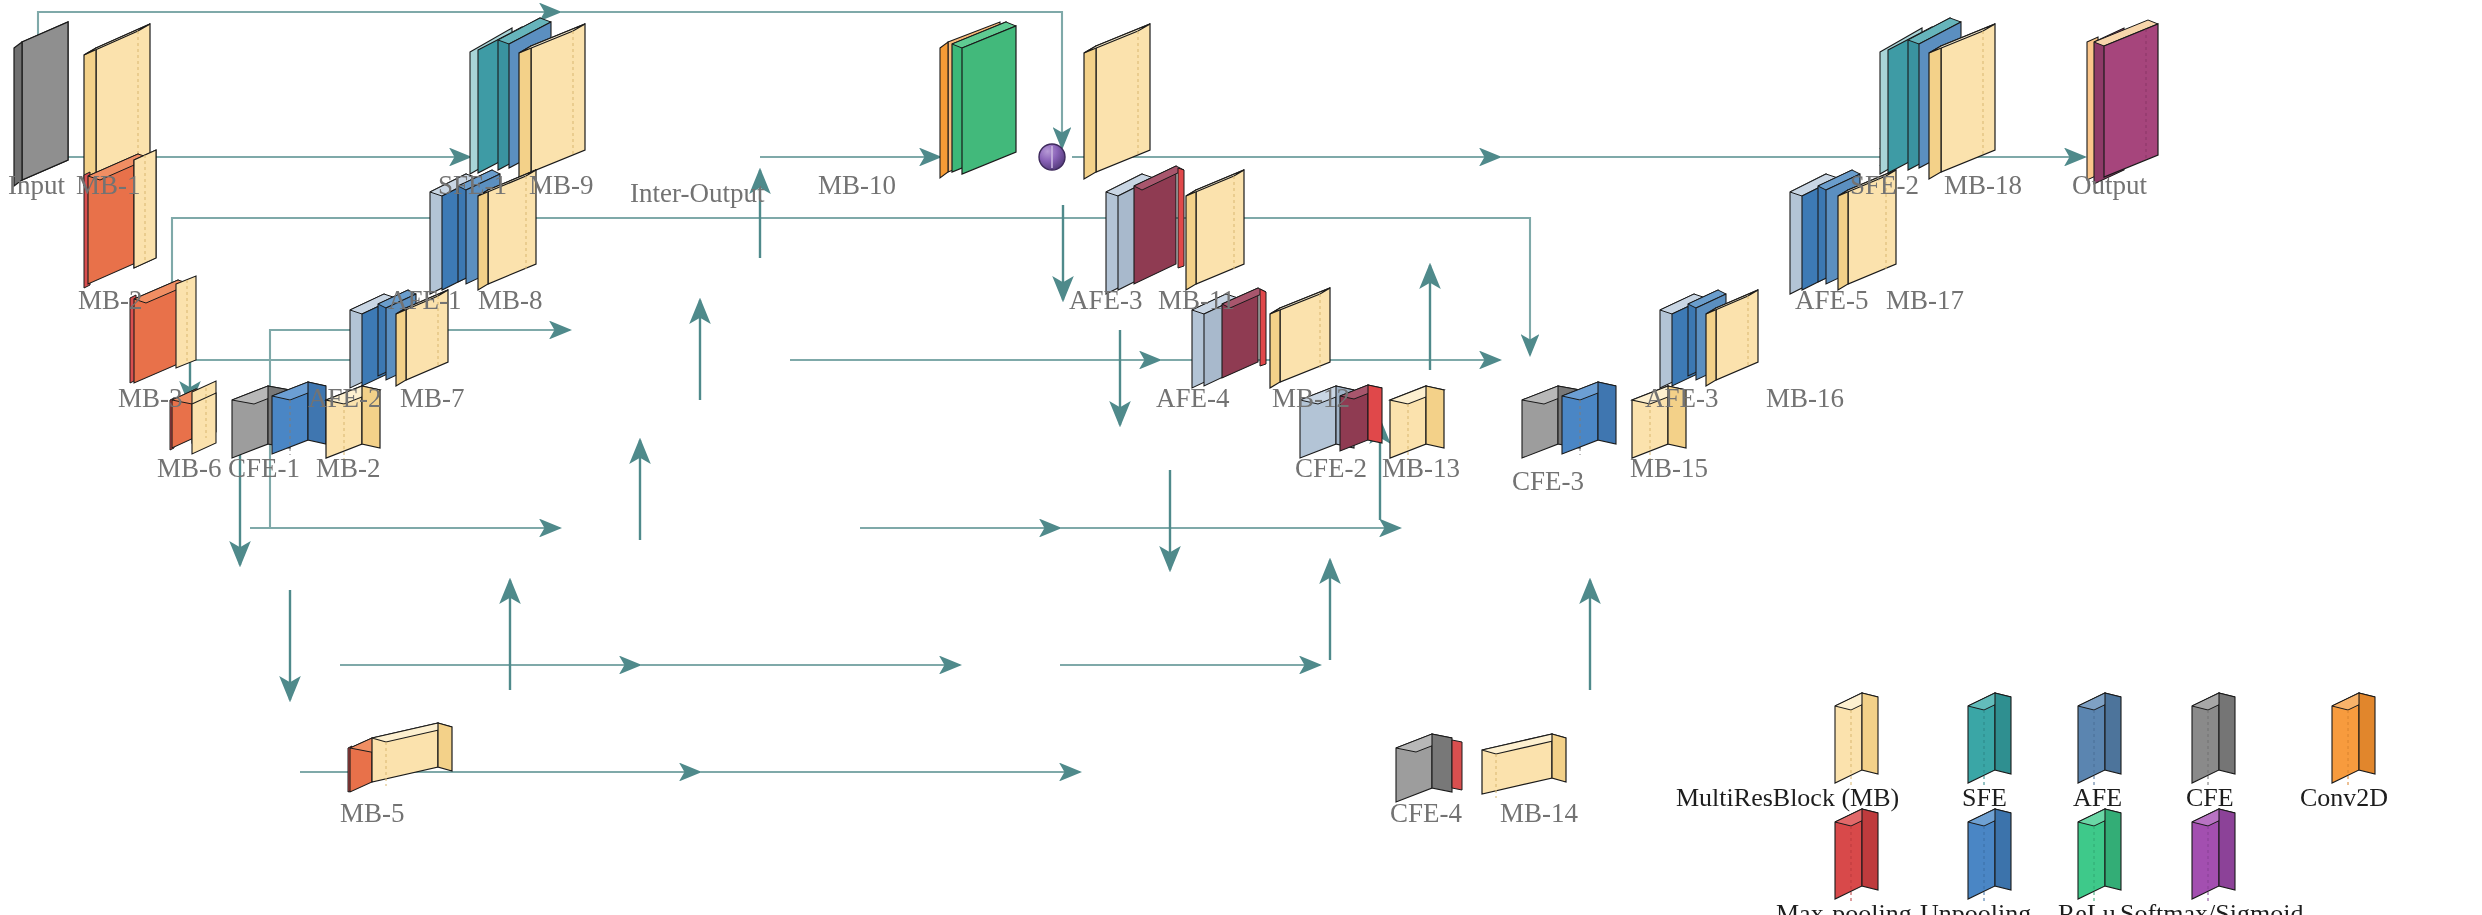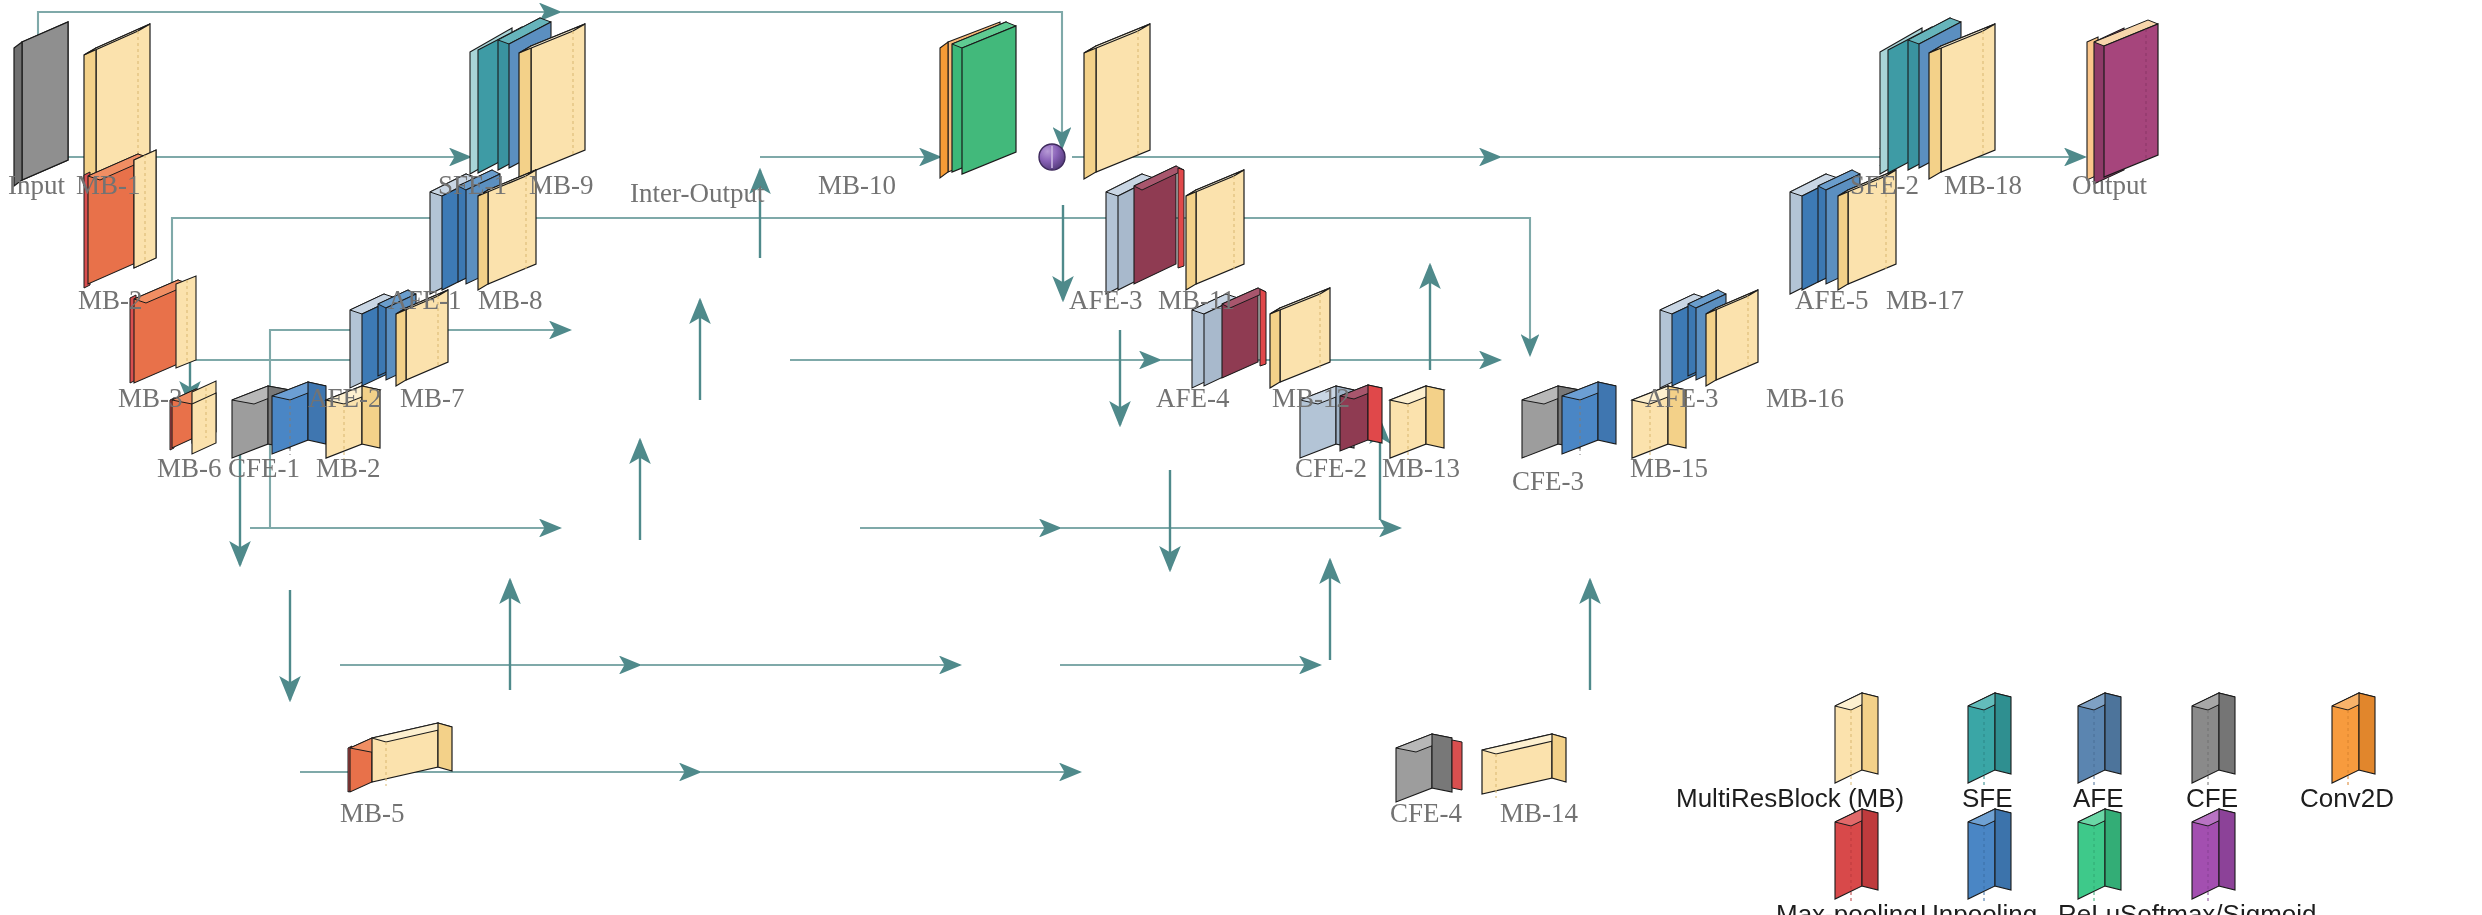--- a/index.html
+++ b/index.html
@@ -2,21 +2,21 @@
 <html><head>
 <meta charset="utf-8">
 <style>
   html,body{margin:0;padding:0;background:#ffffff;}
   body{width:2482px;height:915px;position:relative;overflow:hidden;
        font-family:"Liberation Serif","DejaVu Serif",serif;color:#1a1a1a;}
   #stage{position:absolute;left:0;top:0;width:2482px;height:915px;}
   svg.layer{position:absolute;left:0;top:0;width:2482px;height:915px;overflow:visible;}
   .lbl{position:absolute;font-family:Liberation Serif, serif;
        font-size:27px;line-height:1;color:#737373;white-space:nowrap;}
-  .legend-lbl{position:absolute;font-family:Liberation Sans, sans-serif;
+  .legend-lbl{position:absolute;font-family:Liberation Serif, serif;
        font-size:26px;line-height:1;color:#1d1d1d;white-space:nowrap;}
 </style>
 </head>
 <body>
 
 <div id="stage">
 
   <svg class="layer">
     <defs>
       <marker id="ah" markerWidth="11" markerHeight="9" refX="10" refY="4.5" orient="auto">

